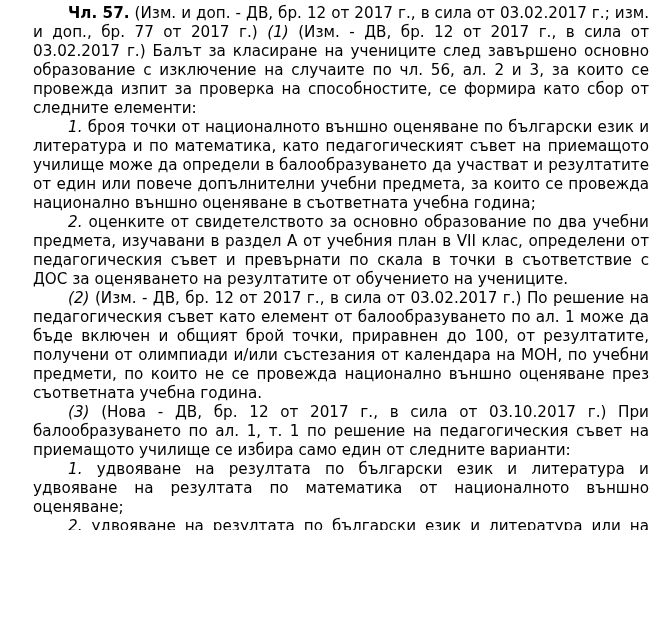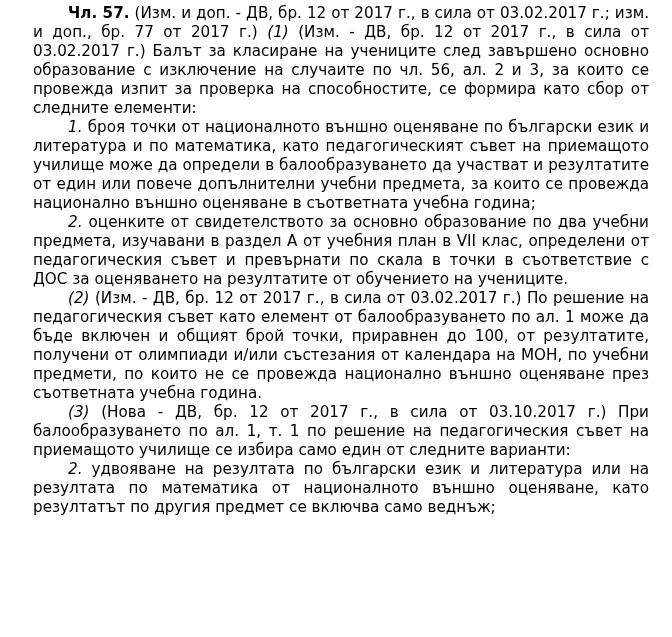--- a/index.html
+++ b/index.html
@@ -37,16 +37,17 @@
   <p class="para"><span class="b">Чл. 57.</span><span> (Изм. и доп. - ДВ, бр. 12 от 2017 г., в сила от 03.02.2017 г.; изм. и доп., бр. 77 от 2017 г.) </span><span class="i">(1)</span><span> (Изм. - ДВ, бр. 12 от 2017 г., в сила от 03.02.2017 г.) Балът за класиране на учениците след завършено основно образование с изключение на случаите по чл. 56, ал. 2 и 3, за които се провежда изпит за проверка на способностите, се формира като сбор от следните елементи:</span></p>
 
   <p class="para"><span class="i">1.</span><span> броя точки от националното външно оценяване по български език и литература и по математика, като педагогическият съвет на приемащото училище може да определи в балообразуването да участват и резултатите от един или повече допълнителни учебни предмета, за които се провежда национално външно оценяване в съответната учебна година;</span></p>
 
   <p class="para"><span class="i">2.</span><span> оценките от свидетелството за основно образование по два учебни предмета, изучавани в раздел А от учебния план в VII клас, определени от педагогическия съвет и превърнати по скала в точки в съответствие с ДОС за оценяването на резултатите от обучението на учениците.</span></p>
 
   <p class="para"><span class="i">(2)</span><span> (Изм. - ДВ, бр. 12 от 2017 г., в сила от 03.02.2017 г.) По решение на педагогическия съвет като елемент от балообразуването по ал. 1 може да бъде включен и общият брой точки, приравнен до 100, от резултатите, получени от олимпиади и/или състезания от календара на МОН, по учебни предмети, по които не се провежда национално външно оценяване през съответната учебна година.</span></p>
 
   <p class="para"><span class="i">(3)</span><span> (Нова - ДВ, бр. 12 от 2017 г., в сила от 03.10.2017 г.) При балообразуването по ал. 1, т. 1 по решение на педагогическия съвет на приемащото училище се избира само един от следните варианти:</span></p>
 
+  <p class="para"><span class="i">1.</span><span> удвояване на резултата по български език и литература и удвояване на резултата по математика от националното външно оценяване;</span></p>
 
   <p class="para"><span class="i">2.</span><span> удвояване на резултата по български език и литература или на резултата по математика от националното външно оценяване, като резултатът по другия предмет се включва само веднъж;</span></p>
 
 </div>
 
 </body></html>

